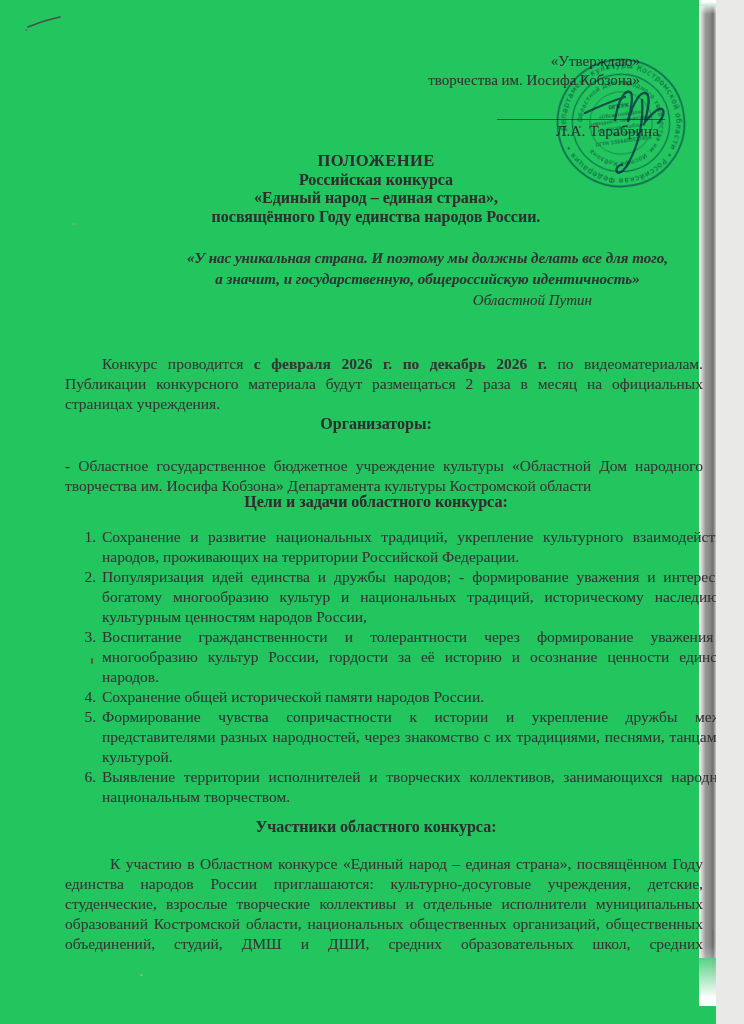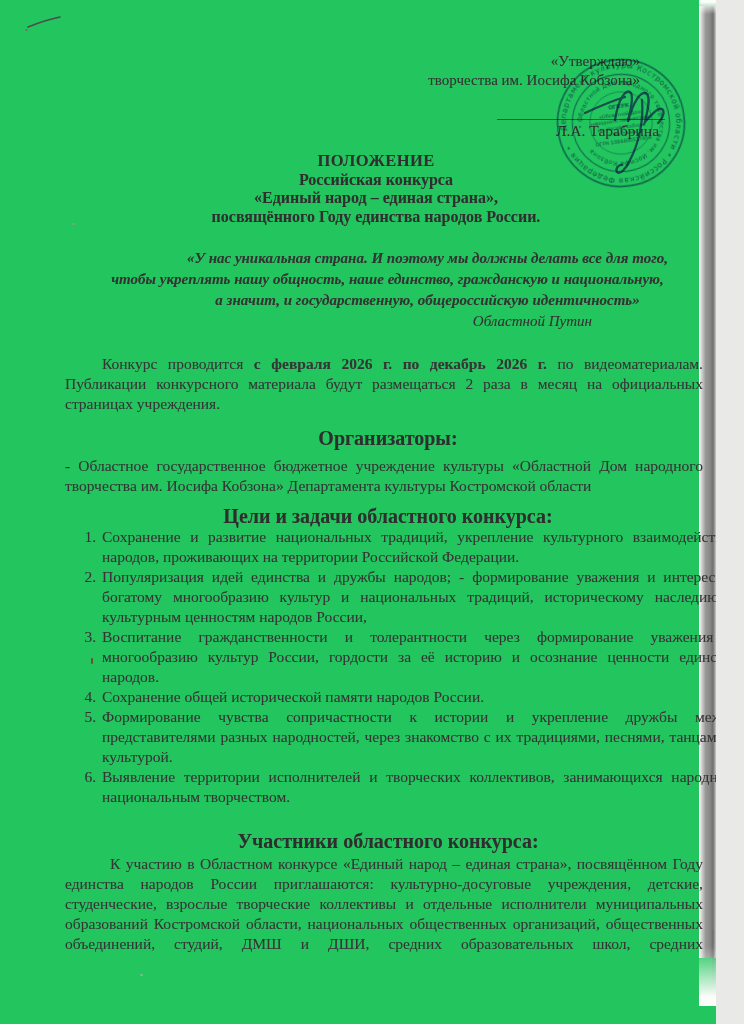--- a/index.html
+++ b/index.html
@@ -59,22 +59,22 @@
   .quote .shift { position:relative; left:40px; }
   .quote .attr { text-align:right; padding-right:86px; font-weight:normal; }
 
   
   .para { position:absolute; left:57px; width:638px; margin:8px;
     font-size:15.5px; line-height:20px; text-align:justify; color:#353535; }
   .p-intro { top:346px; text-indent:37px; }
   .p-organizers { top:448px; }
   .p-participants { top:846px; text-indent:45px; text-align-last:justify; }
 
-  .center-head { position:absolute; left:57px; width:638px; margin:12px;
-    text-align:center; font-size:20px; font-weight:bold; color:#2e2e2e; }
+  .center-head { position:absolute; left:57px; width:638px; margin:0;
+    text-align:center; font-size:16px; font-weight:bold; color:#2e2e2e; }
   .h-organizers { top:415px; }
   .h-goals { top:493px; }
   .h-participants { top:818px; }
 
   ol.goals { position:absolute; top:527px; left:57px; width:638px; margin:0;
     padding-left:43px; font-size:15.5px; line-height:20px; color:#353535; }
   ol.goals li { text-align:justify; padding-left:2px; }
 </style>
 </head>
 <body>
@@ -136,21 +136,20 @@
 
   <div class="title">
     <div class="t0">ПОЛОЖЕНИЕ</div>
     <div>Российская конкурса</div>
     <div>«Единый народ – единая страна»,</div>
     <div>посвящённого Году единства народов России.</div>
   </div>
 
   <div class="quote">
     <div class="shift">«У нас уникальная страна. И поэтому мы должны делать все для того,</div>
-    <div>чтобы укреплять нашу общность, наше единство, гражданскую и национальную,</div>
     <div class="shift">а значит, и государственную, общероссийскую идентичность»</div>
     <div class="attr">Областной Путин</div>
   </div>
 
   <p class="para p-intro"><span>Конкурс проводится </span><b>с февраля 2026 г. по декабрь 2026 г.</b><span> по видеоматериалам. Публикации конкурсного материала будут размещаться 2 раза в месяц на официальных страницах учреждения.</span></p>
 
   <h3 class="center-head h-organizers">Организаторы:</h3>
   <p class="para p-organizers">- Областное государственное бюджетное учреждение культуры «Областной Дом народного творчества им. Иосифа Кобзона» Департамента культуры Костромской области</p>
 
   <h3 class="center-head h-goals">Цели и задачи областного конкурса:</h3>

